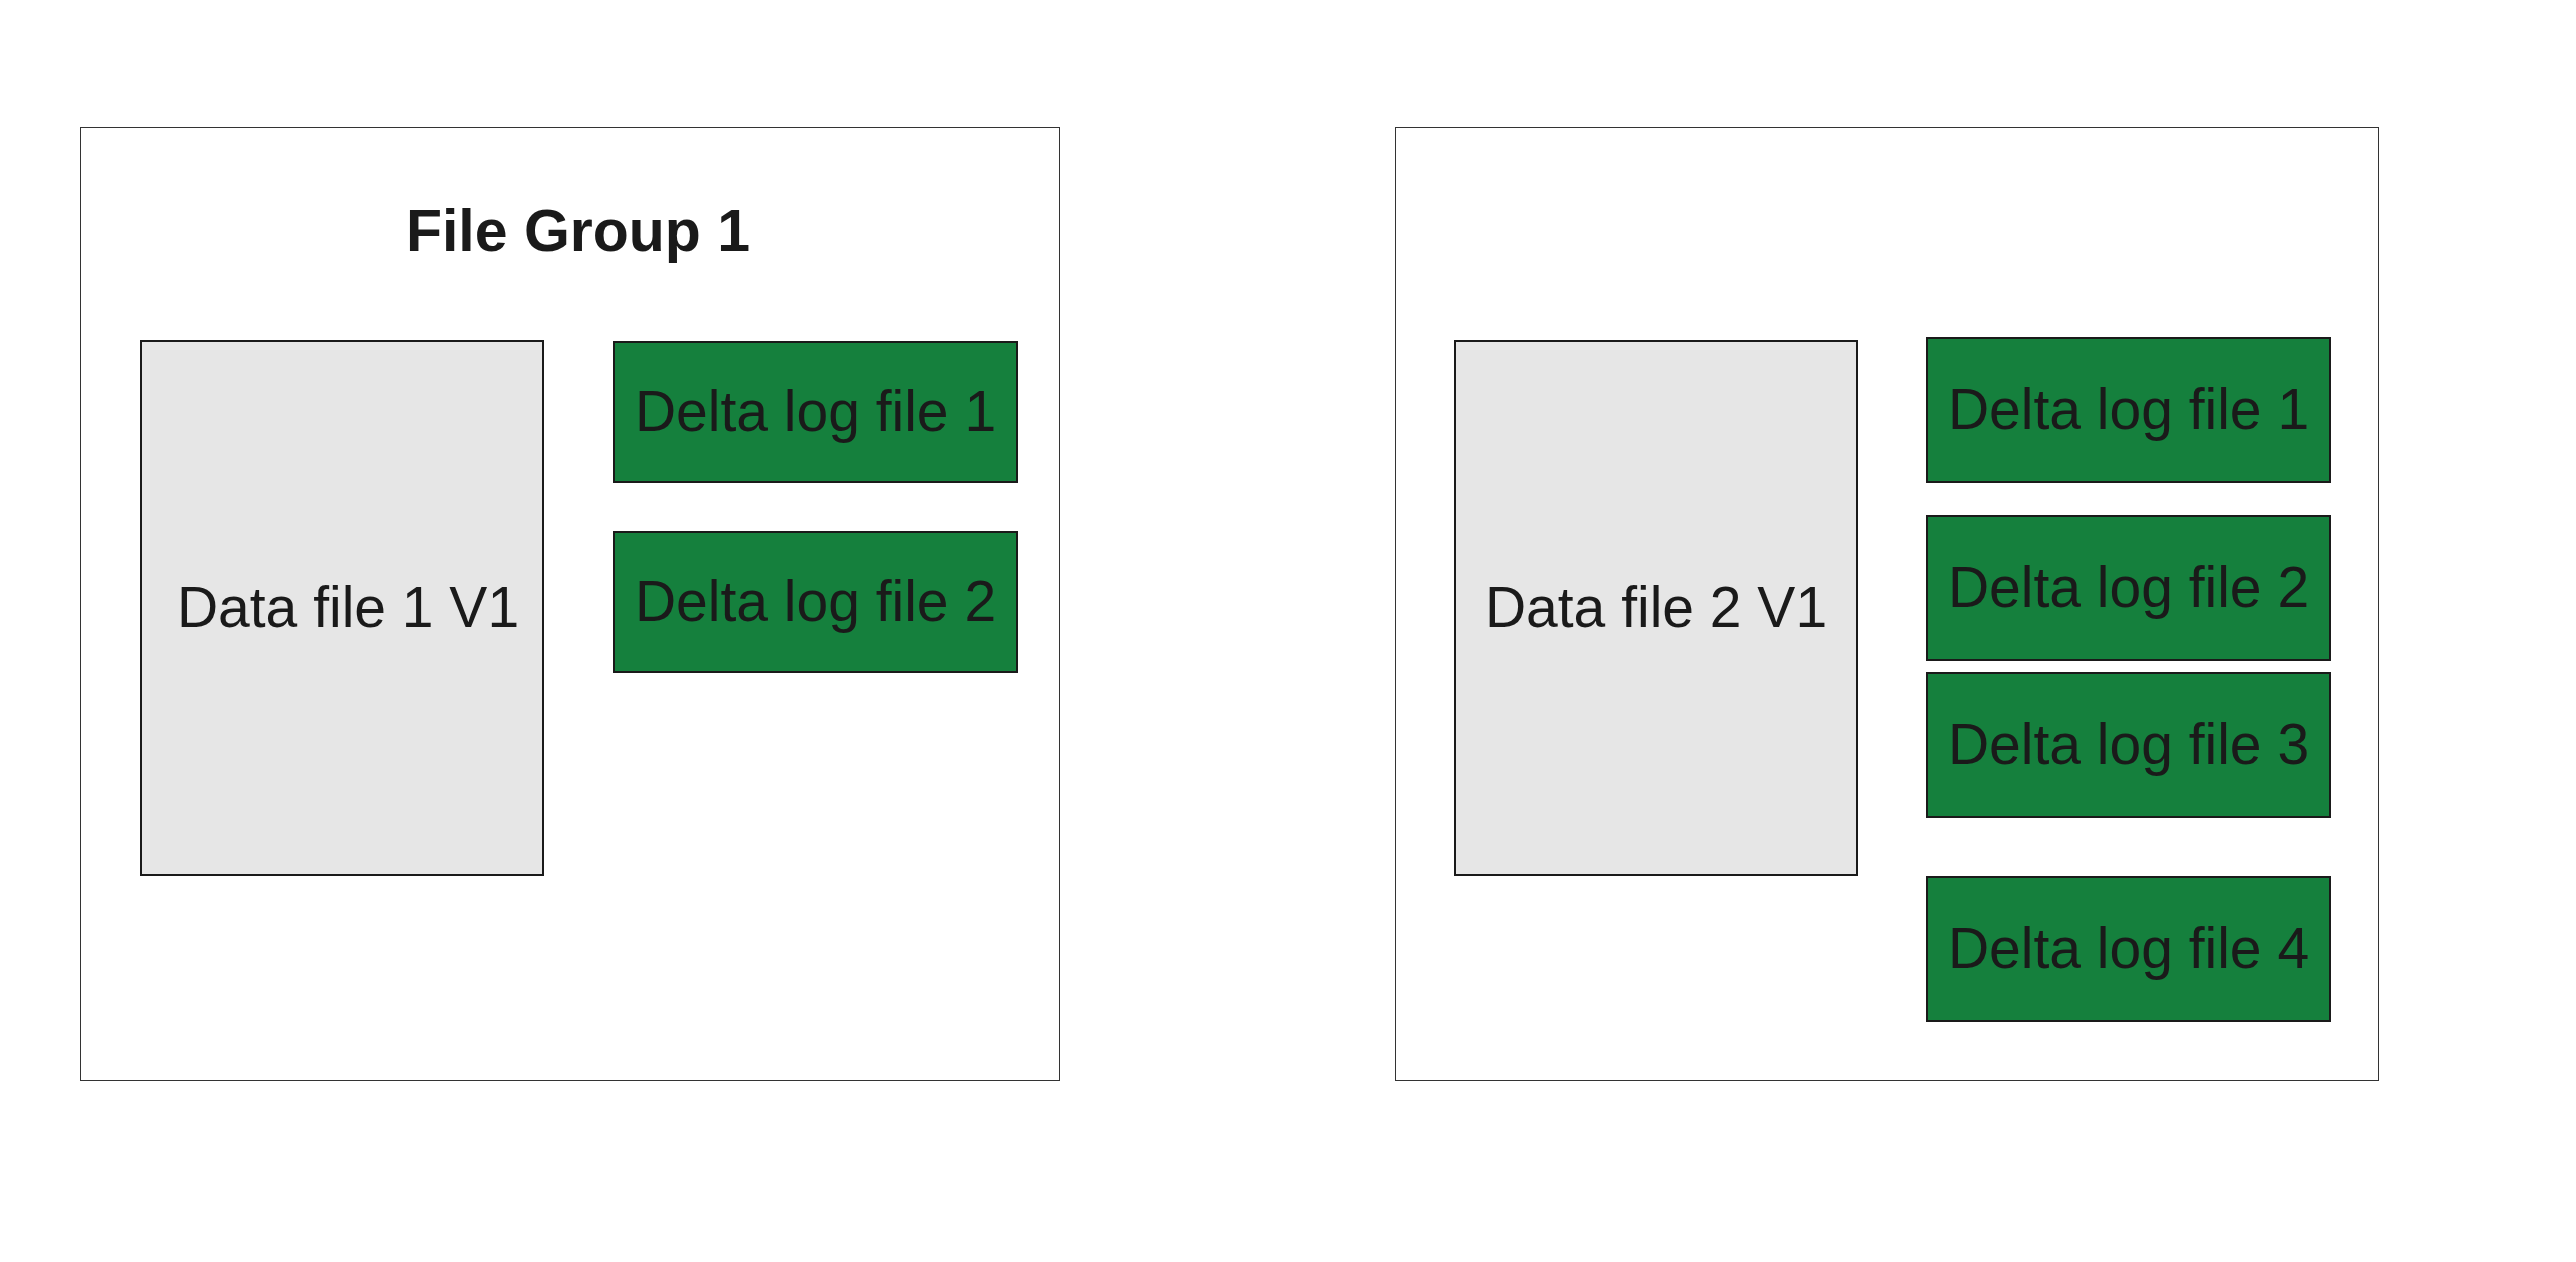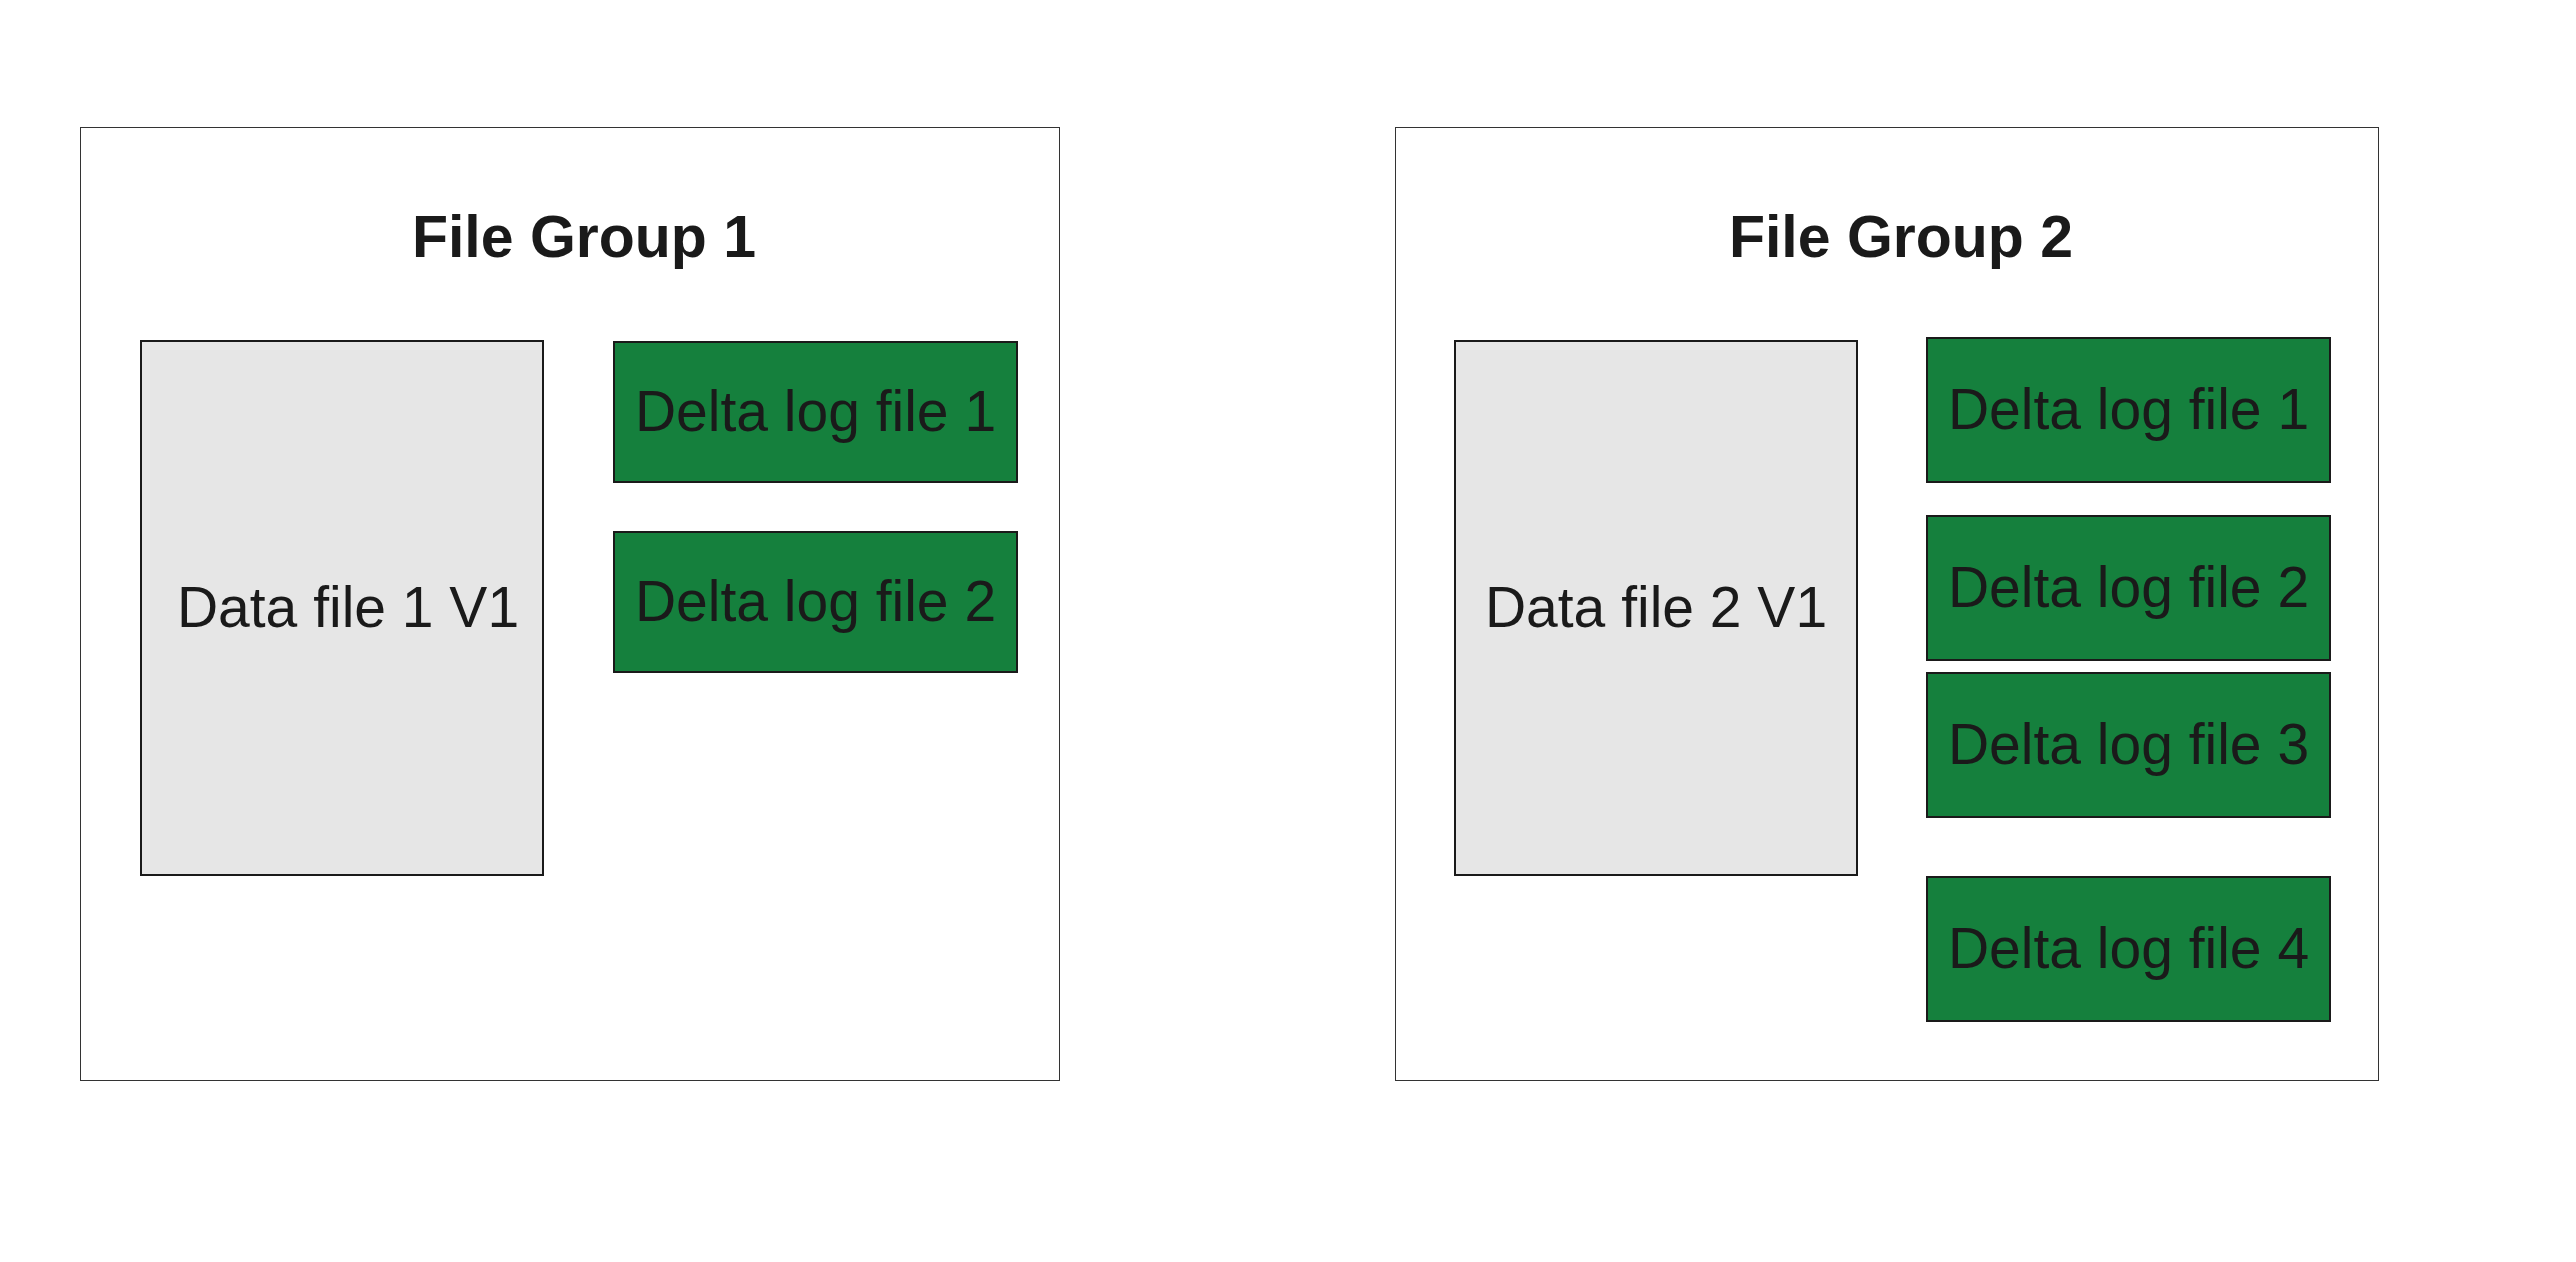--- a/index.html
+++ b/index.html
@@ -28,21 +28,21 @@
     border: 1.5px solid #333333;
     box-sizing: border-box;
   }
   .group1 { left: 80px;  width: 980px; }
   .group2 { left: 1395px; width: 984px; }
   .group-title {
     position: absolute;
     top: 63px;
     left: 0;
     width: 100%;
-    margin: 14px;
+    margin: 8px;
     text-align: center;
     font-size: 59px;
     line-height: 1.1;
     font-weight: 700;
     color: #1a1a1a;
   }
   .node {
     position: absolute;
     display: flex;
     align-items: center;
@@ -91,21 +91,20 @@
     <div class="node delta d1">
       <span class="node-label">Delta log file 1</span>
     </div>
 
     <div class="node delta d2">
       <span class="node-label">Delta log file 2</span>
     </div>
   </section>
 
   <section class="group group2">
-    <h2 class="group-title">File Group 2</h2>
 
     <div class="node data-file">
       <span class="node-label">Data file 2 V1</span>
     </div>
 
     <div class="node delta d1">
       <span class="node-label">Delta log file 1</span>
     </div>
 
     <div class="node delta d2">

